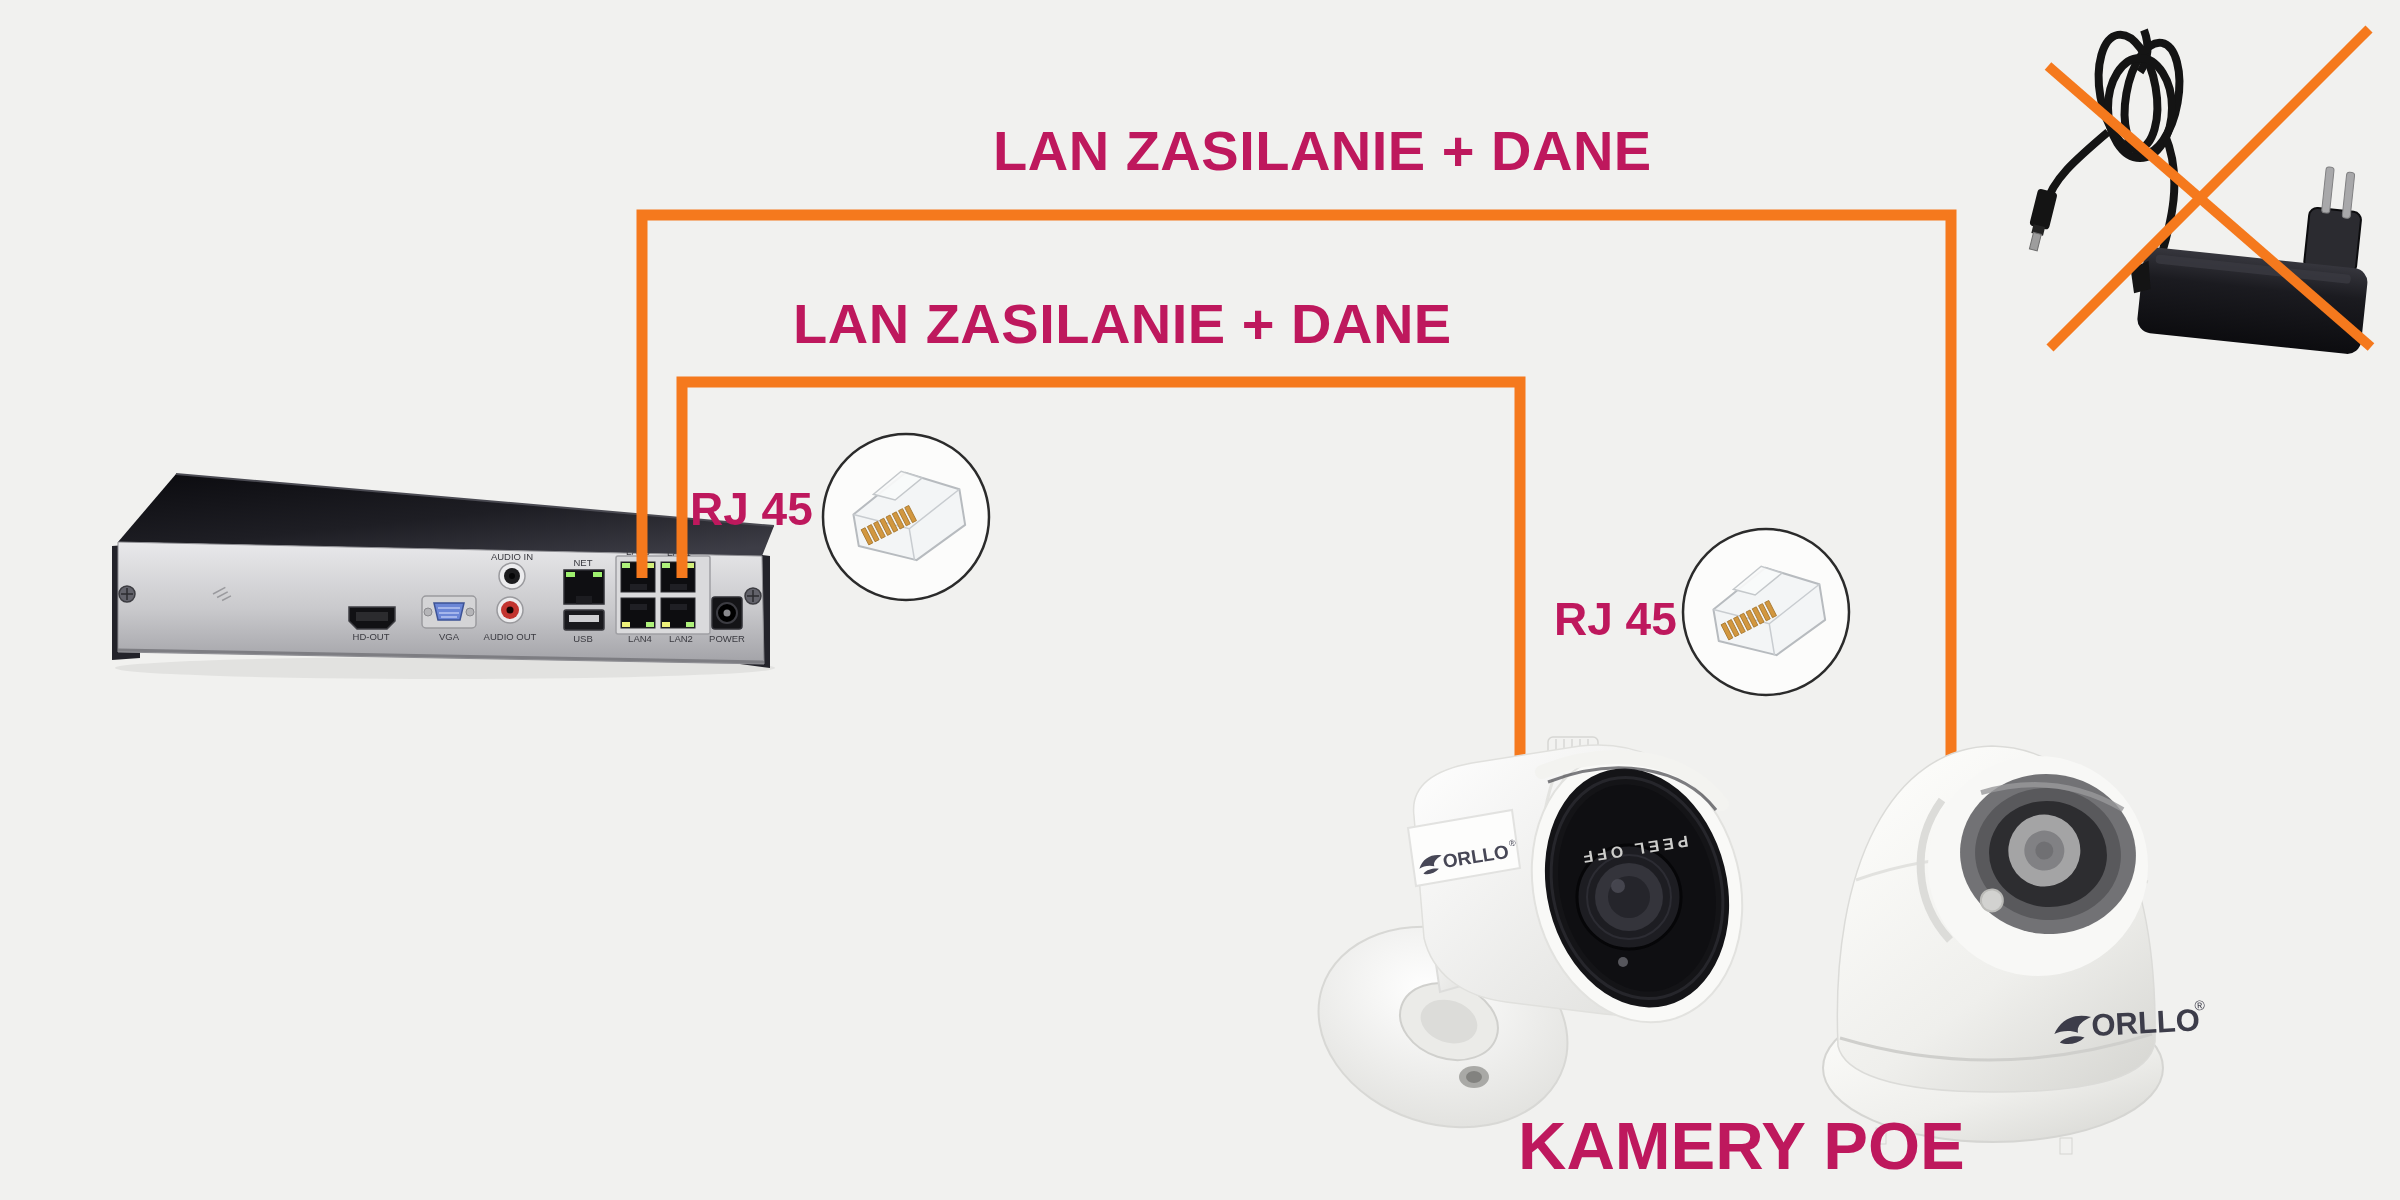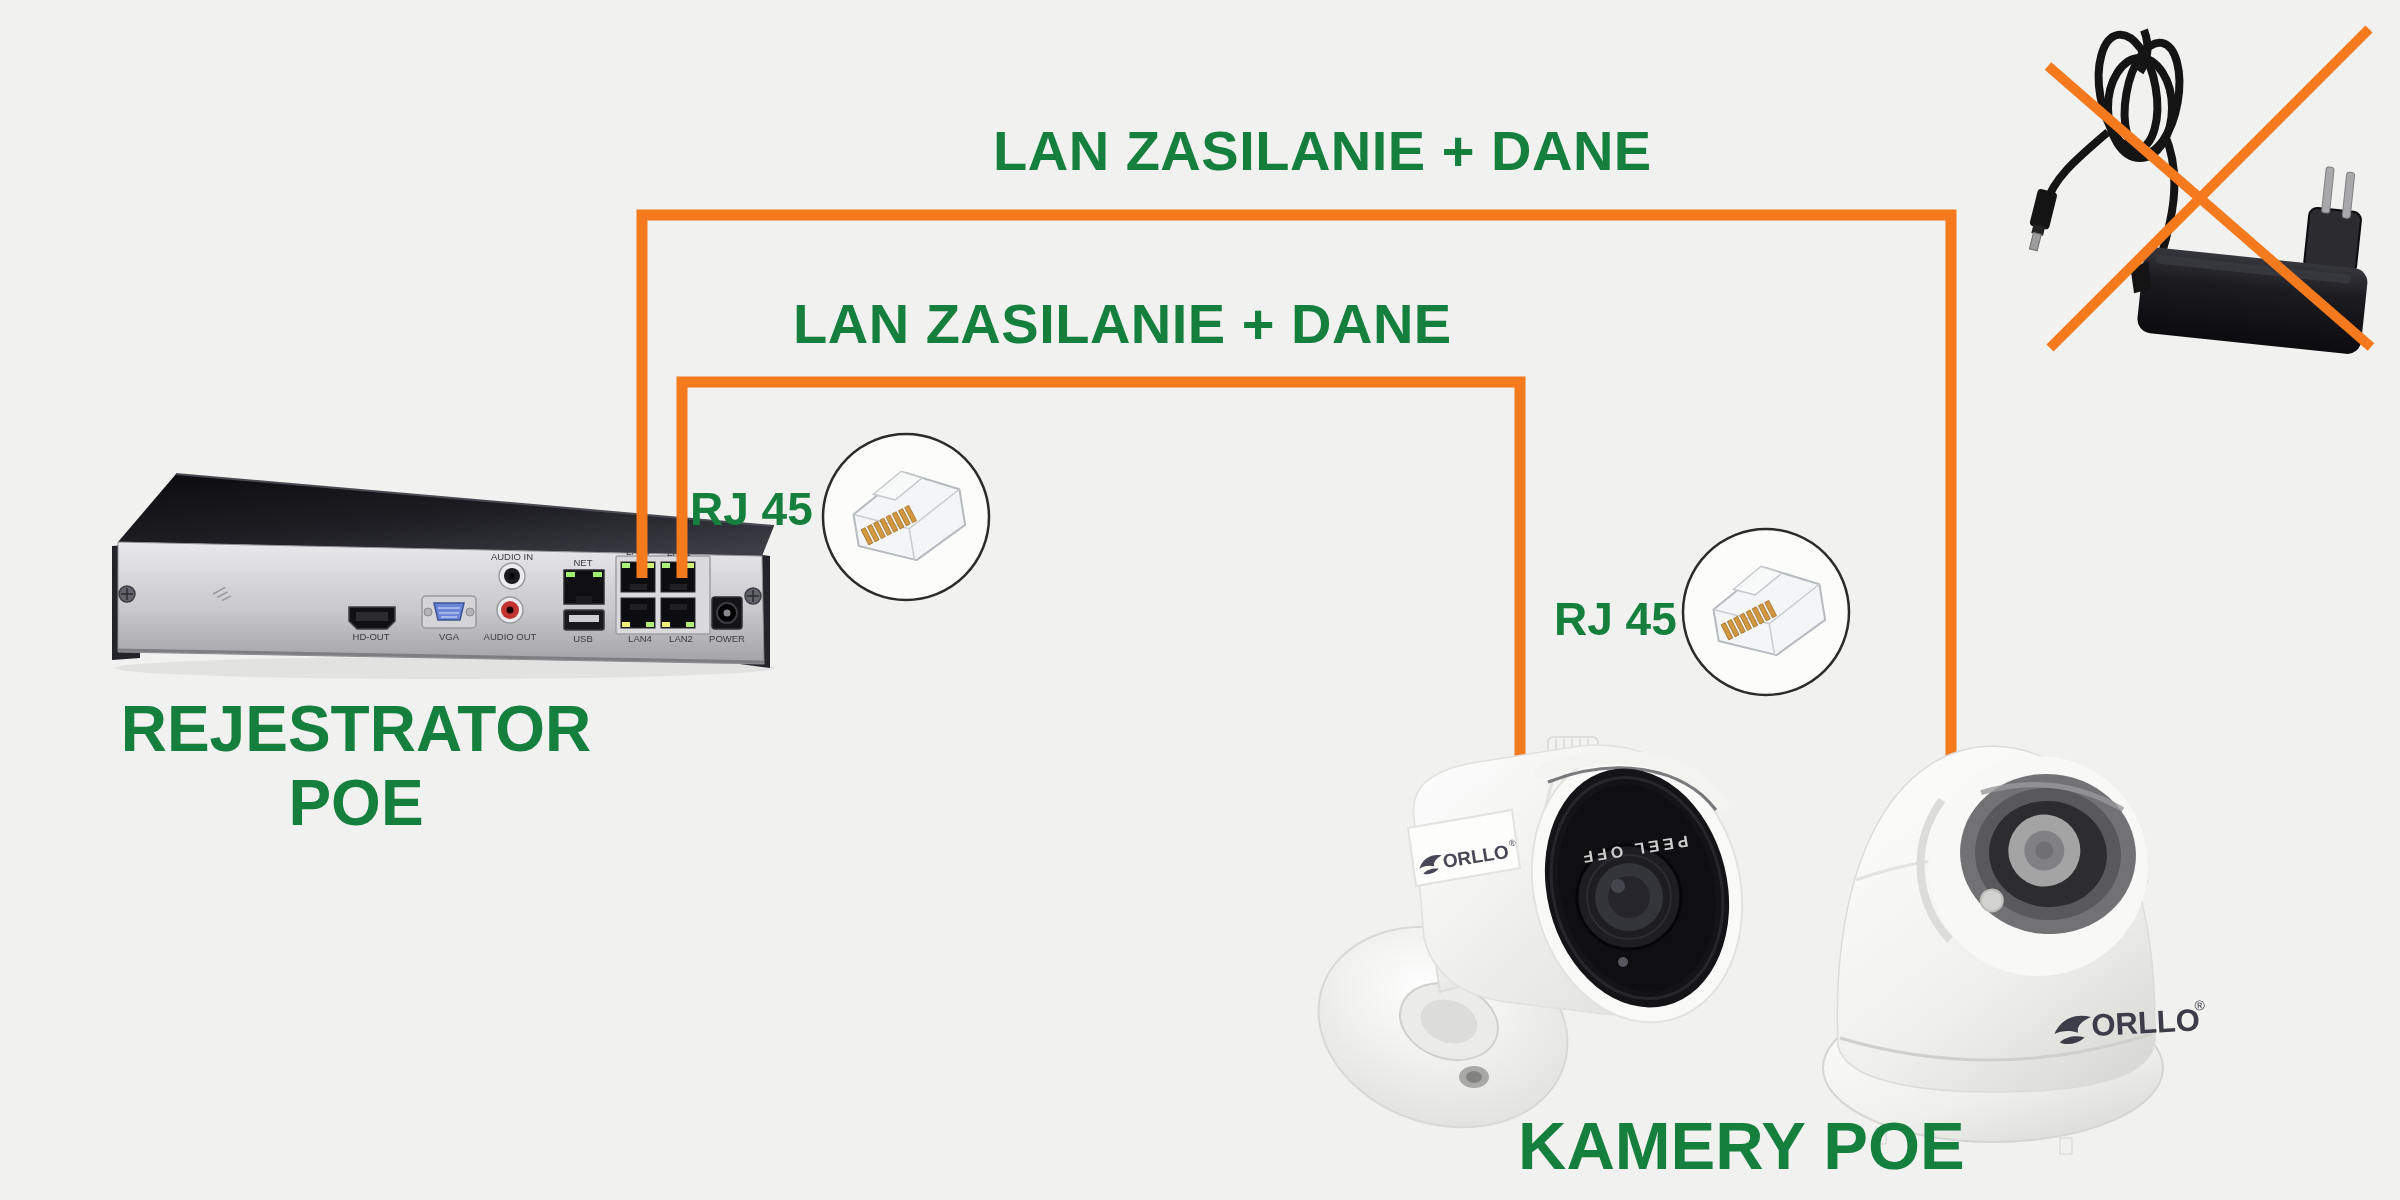--- a/index.html
+++ b/index.html
@@ -1,19 +1,19 @@
 <!DOCTYPE html>
 <html><head>
 <meta charset="utf-8">
 <style>
   html,body{margin:0;padding:0;background:#f1f1ef;}
   .stage{position:relative;width:2400px;height:1200px;background:#f1f1ef;
          font-family:"Liberation Sans",sans-serif;overflow:hidden;}
   .scene{position:absolute;left:0;top:0;width:2400px;height:1200px;}
-  .big{position:absolute;font-weight:bold;color:#15803d;white-space:nowrap;line-height:1;}
+  .big{position:absolute;font-weight:bold;color:#be185d;white-space:nowrap;line-height:1;}
   .lbl-cable-top{left:993px;top:123px;font-size:56px;letter-spacing:.5px;}
   .lbl-cable-bottom{left:793px;top:296px;font-size:56px;letter-spacing:.5px;}
   .lbl-rj45-left{left:690px;top:486px;font-size:46px;}
   .lbl-rj45-right{left:1554px;top:596px;font-size:46px;}
   .lbl-recorder{left:100px;top:692px;width:512px;text-align:center;font-size:64px;line-height:1.16;}
   .lbl-cameras{left:1518px;top:1112px;font-size:67px;}
   svg text{font-family:"Liberation Sans",sans-serif;}
   .portlbl{font-size:9.5px;fill:#3a3a40;}
 </style>
 </head>
@@ -286,19 +286,15 @@
       <path d="M2048 66 L2371 347"></path>
       <path d="M2369 29 L2050 348"></path>
     </g>
   </g>
 </svg>
 
 <div class="big lbl-cable-top">LAN ZASILANIE + DANE</div>
 <div class="big lbl-cable-bottom">LAN ZASILANIE + DANE</div>
 <div class="big lbl-rj45-left">RJ 45</div>
 <div class="big lbl-rj45-right">RJ 45</div>
-<div class="big lbl-recorder">
-  <div>REJESTRATOR</div>
-  <div>POE</div>
+<div class="big lbl-cameras">KAMERY POE</div>
+
 </div>
-<div class="big lbl-cameras">KAMERY POE</div>
-
-</div>
 
 </body></html>

